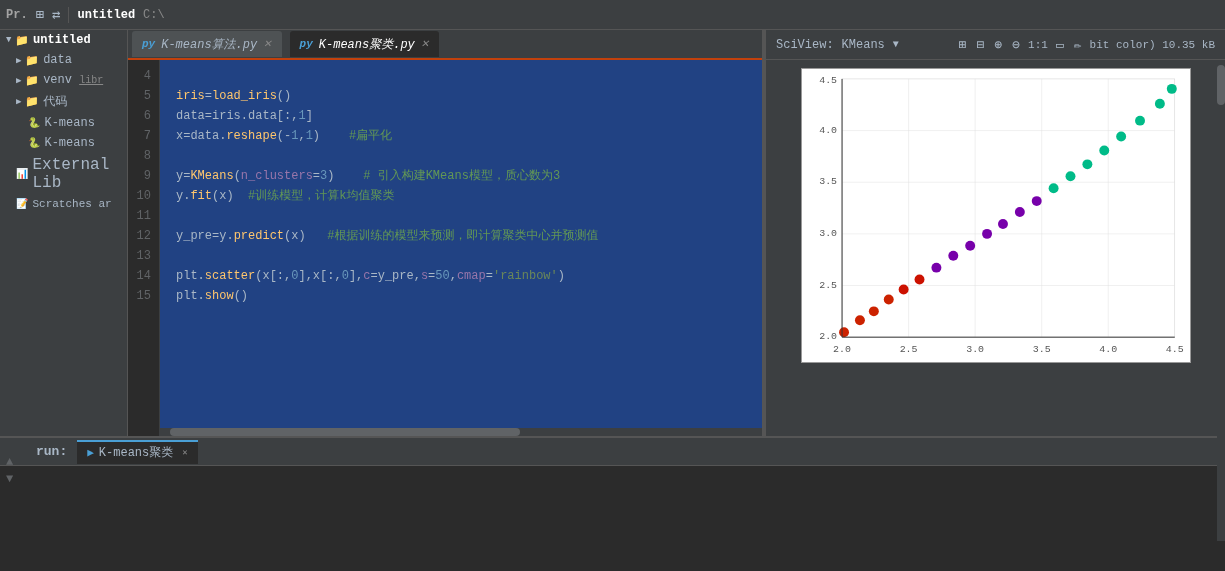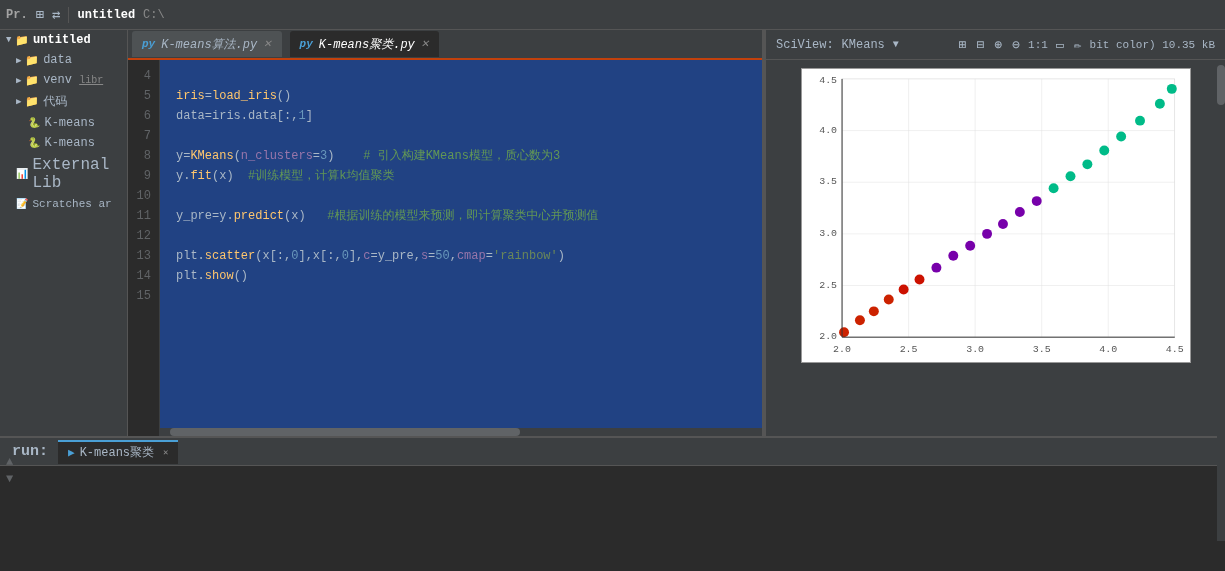--- a/index.html
+++ b/index.html
@@ -267,23 +267,24 @@
       font-size: 11px;
     }
     .bottom-tab-close {
       color: #888;
       font-size: 9px;
       cursor: pointer;
       margin-left: 4px;
     }
     #run-label {
       color: #a9b7c6;
-      font-size: 15px;
+      font-size: 13px;
       padding: 0 6px;
       font-weight: bold;
+      margin-left: 24px;
     }
     .bottom-arrows {
       display: flex;
       flex-direction: column;
       gap: 3px;
       position: absolute;
       left: 6px;
       bottom: 55px;
     }
     .arrow-btn {
@@ -403,20 +404,21 @@
             <div>11</div>
             <div>12</div>
             <div>13</div>
             <div>14</div>
             <div>15</div>
           </div>
           <div class="code-lines">
             <div class="code-line">&nbsp;</div>
             <div class="code-line"><span class="fn">iris</span>=<span class="fn">load_iris</span>()</div>
             <div class="code-line"><span class="var">data</span>=<span class="var">iris</span>.<span class="var">data</span>[:,<span class="num">1</span>]</div>
+            <div class="code-line"><span class="var">x</span>=<span class="var">data</span>.<span class="fn">reshape</span>(-<span class="num">1</span>,<span class="num">1</span>)&nbsp;&nbsp;&nbsp;&nbsp;<span class="comment">#扁平化</span></div>
             <div class="code-line">&nbsp;</div>
             <div class="code-line"><span class="var">y</span>=<span class="fn">KMeans</span>(<span class="param">n_clusters</span>=<span class="num">3</span>)&nbsp;&nbsp;&nbsp;&nbsp;<span class="comment"># 引入构建KMeans模型，质心数为3</span></div>
             <div class="code-line"><span class="var">y</span>.<span class="fn">fit</span>(<span class="var">x</span>)&nbsp;&nbsp;<span class="comment">#训练模型，计算k均值聚类</span></div>
             <div class="code-line">&nbsp;</div>
             <div class="code-line"><span class="var">y_pre</span>=<span class="var">y</span>.<span class="fn">predict</span>(<span class="var">x</span>)&nbsp;&nbsp;&nbsp;<span class="comment">#根据训练的模型来预测，即计算聚类中心并预测值</span></div>
             <div class="code-line">&nbsp;</div>
             <div class="code-line"><span class="var">plt</span>.<span class="fn">scatter</span>(<span class="var">x</span>[:,<span class="num">0</span>],<span class="var">x</span>[:,<span class="num">0</span>],<span class="param">c</span>=<span class="var">y_pre</span>,<span class="param">s</span>=<span class="num">50</span>,<span class="param">cmap</span>=<span class="str">'rainbow'</span>)</div>
             <div class="code-line"><span class="var">plt</span>.<span class="fn">show</span>()</div>
           </div>
         </div>

